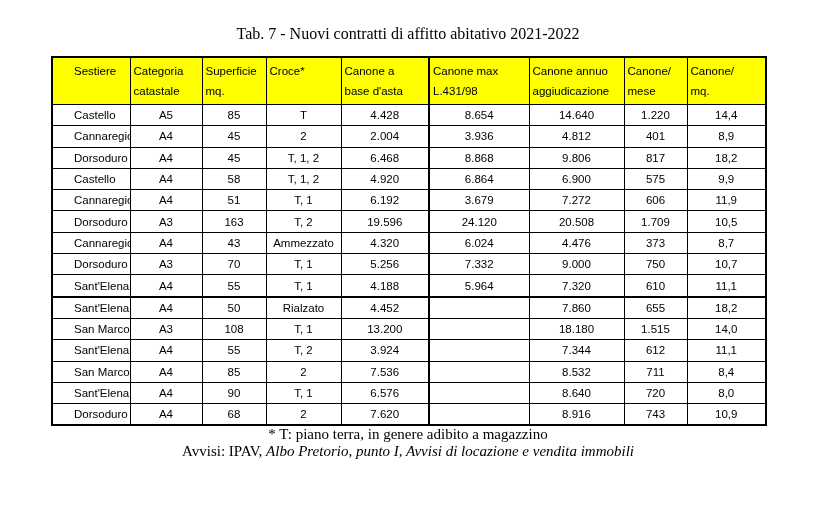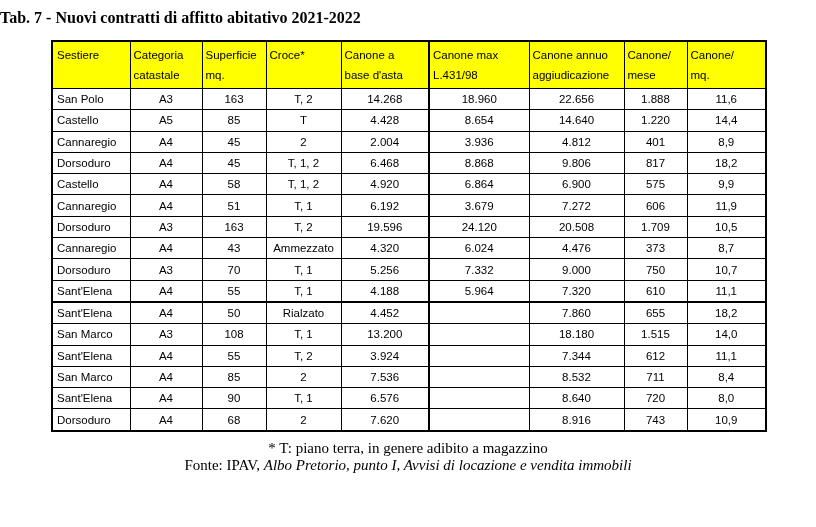--- a/index.html
+++ b/index.html
@@ -9,23 +9,24 @@
     width: 816px;
     height: 527px;
     overflow: hidden;
     font-family: "Liberation Sans", sans-serif;
     color: #000000;
   }
   .page { width: 816px; height: 527px; }
   .title {
     font-family: "Liberation Serif", serif;
     font-size: 16px;
-    font-weight: bold;
+    font-weight: normal;
+    text-align: center;
     margin: 0;
-    padding-top: 9px;
+    padding-top: 25px;
   }
   table.tab {
     border-collapse: collapse;
     table-layout: fixed;
     width: 714px;
     margin: 13px 0 0 51px;
     font-size: 11.5px;
   }
   table.tab { border: 2.5px solid #000; }
   th, td {
@@ -41,30 +42,30 @@
     height: 43px;
     padding: 3px 3px 0 3px;
     line-height: 20px;
     border-bottom: 1.5px solid #000;
   }
   td {
     text-align: center;
     height: 20.3px;
     padding: 0 3px;
   }
-  th:first-child, td:first-child { text-align: left; padding-left: 4px; margin-left: 12px; }
+  th:first-child, td:first-child { text-align: left; padding-left: 21px; margin-left: 12px; }
   th:nth-child(5), td:nth-child(5) { border-right: 2.5px solid #000; }
   tr.thick-bottom td { border-bottom: 2.5px solid #000; }
   .footnote, .source {
     font-family: "Liberation Serif", serif;
     font-size: 15px;
     text-align: center;
     margin: 0;
   }
-  .footnote { margin-top: 8px; }
+  .footnote { margin-top: 0; }
   .source i { font-style: italic; }
 </style>
 </head>
 <body>
 
 <div class="page">
 
   <h1 class="title">Tab. 7 - Nuovi contratti di affitto abitativo 2021-2022</h1>
 
   <table class="tab">
@@ -87,31 +88,20 @@
         <th><span>Croce*</span><br><span></span></th>
         <th><span>Canone a</span><br><span>base d'asta</span></th>
         <th><span>Canone max</span><br><span>L.431/98</span></th>
         <th><span>Canone annuo</span><br><span>aggiudicazione</span></th>
         <th><span>Canone/</span><br><span>mese</span></th>
         <th><span>Canone/</span><br><span>mq.</span></th>
       </tr>
     </thead>
     <tbody id="table-body">
         <tr>
-          <td>San Polo</td>
-          <td>A3</td>
-          <td>163</td>
-          <td>T, 2</td>
-          <td>14.268</td>
-          <td>18.960</td>
-          <td>22.656</td>
-          <td>1.888</td>
-          <td>11,6</td>
-        </tr>
-        <tr>
           <td>Castello</td>
           <td>A5</td>
           <td>85</td>
           <td>T</td>
           <td>4.428</td>
           <td>8.654</td>
           <td>14.640</td>
           <td>1.220</td>
           <td>14,4</td>
         </tr>
@@ -266,15 +256,15 @@
           <td>7.620</td>
           <td></td>
           <td>8.916</td>
           <td>743</td>
           <td>10,9</td>
         </tr>
       </tbody>
   </table>
 
   <p class="footnote">* T: piano terra, in genere adibito a magazzino</p>
-  <p class="source"><span>Fonte: IPAV, </span><i>Albo Pretorio, punto I, Avvisi di locazione e vendita immobili</i></p>
+  <p class="source"><span>Avvisi: IPAV, </span><i>Albo Pretorio, punto I, Avvisi di locazione e vendita immobili</i></p>
 
 </div>
 
 </body></html>

